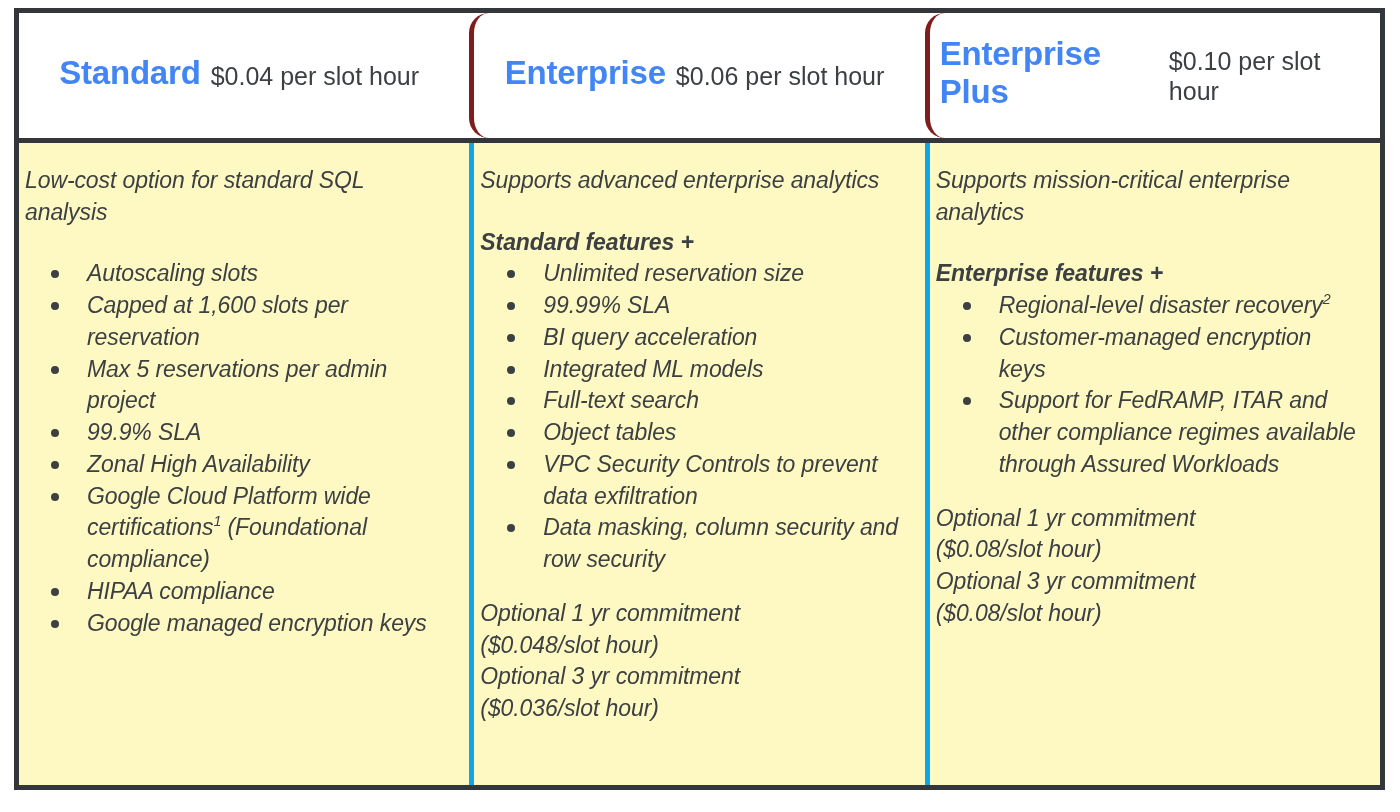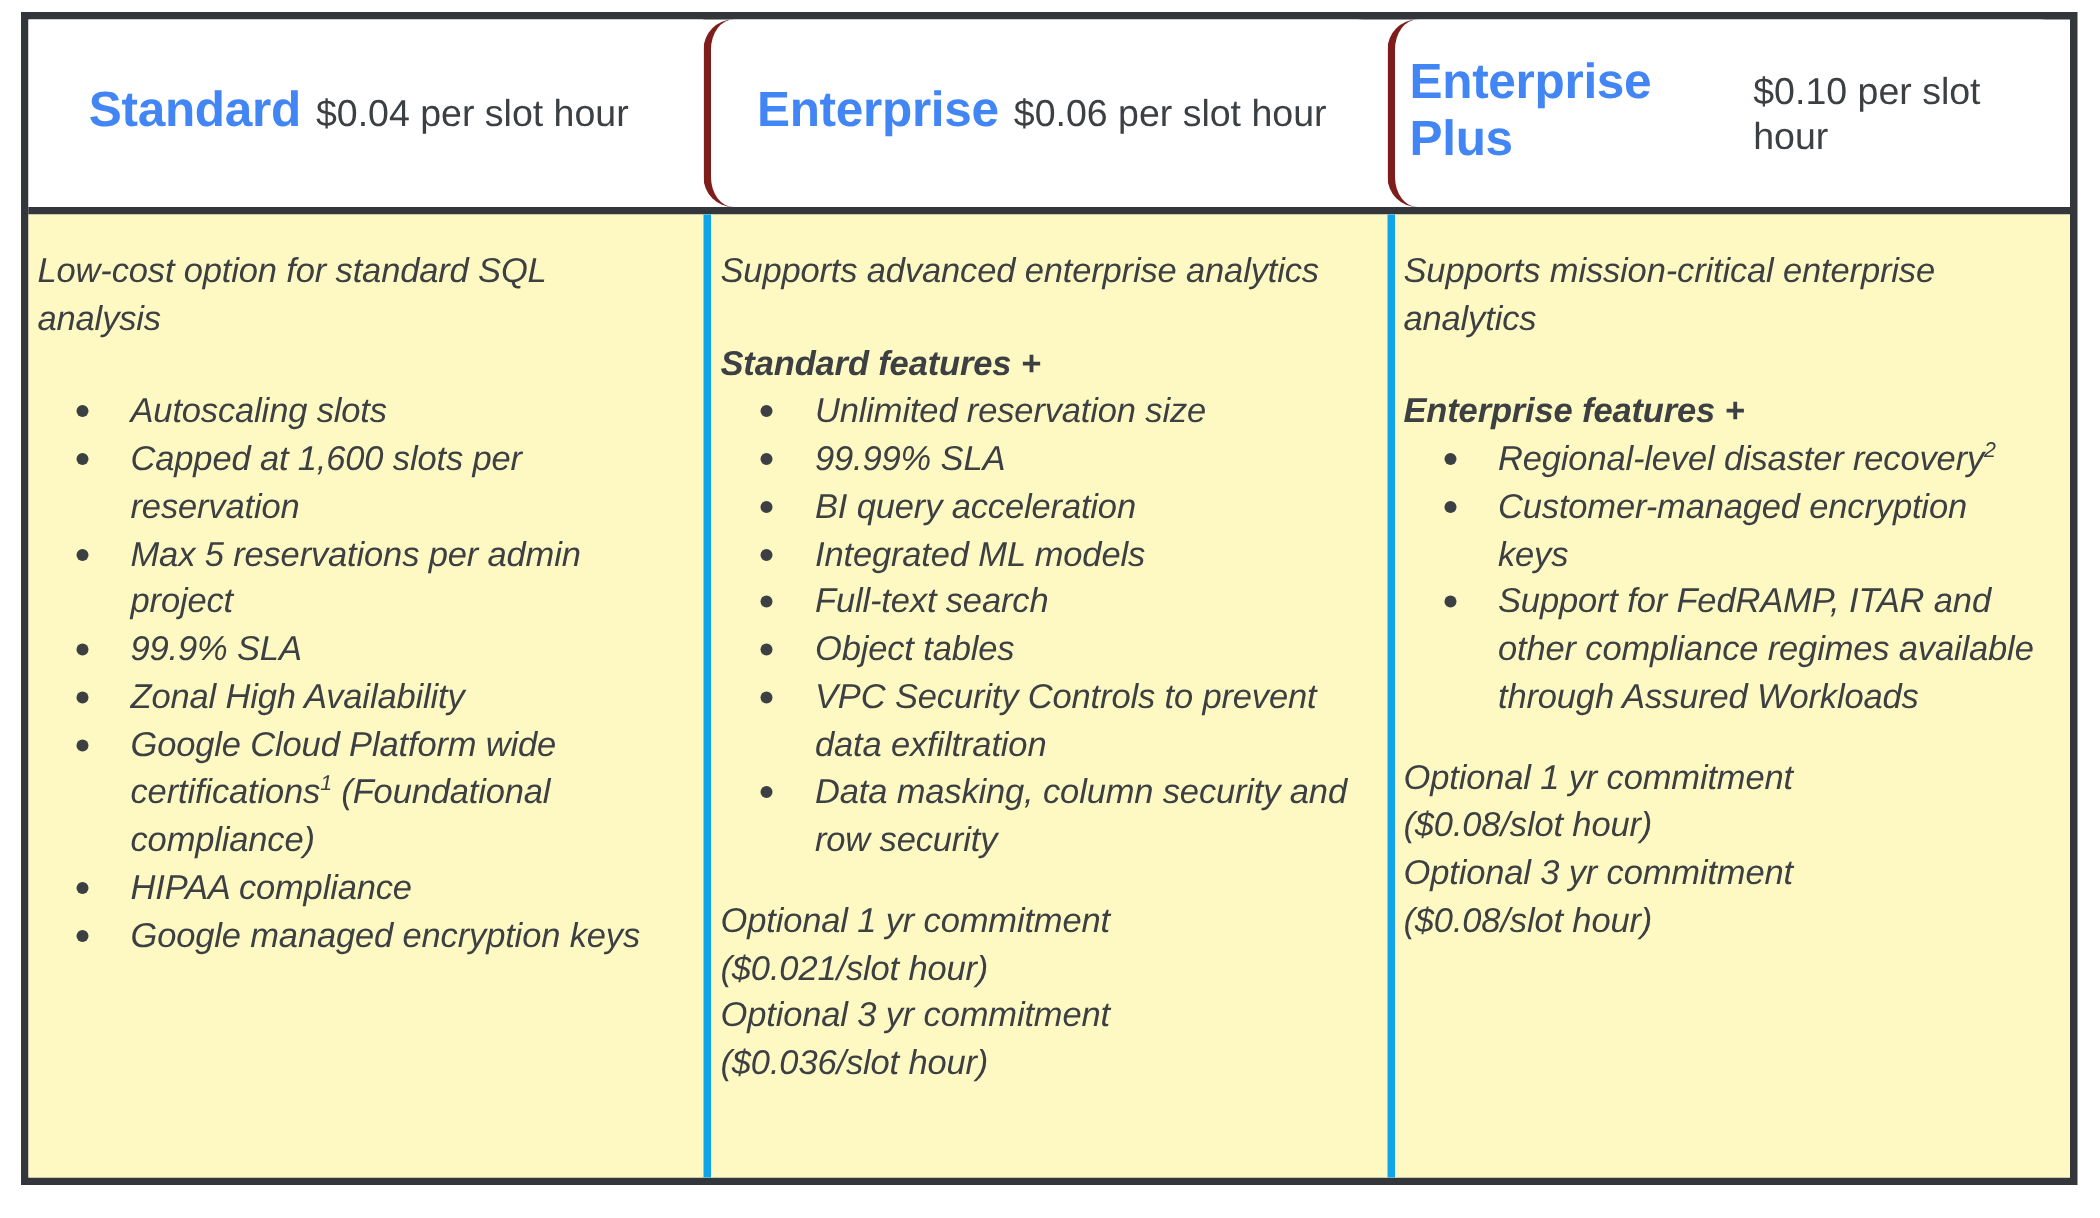--- a/index.html
+++ b/index.html
@@ -201,21 +201,21 @@
           <li><span class="bullet-dot"></span>BI query acceleration</li>
           <li><span class="bullet-dot"></span>Integrated ML models</li>
           <li><span class="bullet-dot"></span>Full-text search</li>
           <li><span class="bullet-dot"></span>Object tables</li>
           <li><span class="bullet-dot"></span>VPC Security Controls to prevent data exfiltration</li>
           <li><span class="bullet-dot"></span>Data masking, column security and row security</li>
         </ul>
       <div class="spacer-md"></div>
       <div class="commitments">
           <div class="commit-line">Optional 1 yr commitment</div>
-          <div class="commit-line">($0.021/slot hour)</div>
+          <div class="commit-line">($0.048/slot hour)</div>
           <div class="commit-line">Optional 3 yr commitment</div>
           <div class="commit-line">($0.036/slot hour)</div>
         </div>
     </div>
 
     <div class="body-cell col-enterprise-plus">
       <p class="intro">Supports mission-critical enterprise analytics</p>
       <div class="spacer-lg"></div>
       <div class="section-heading">Enterprise features +</div>
       <ul class="feature-list">

